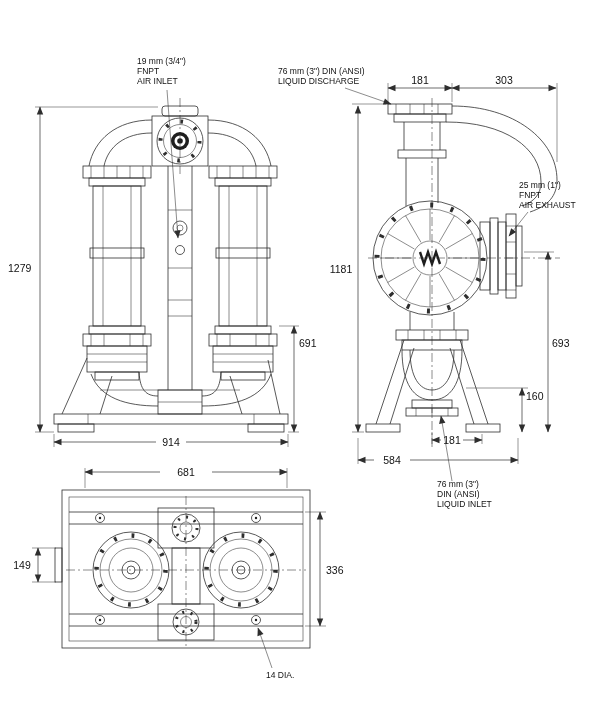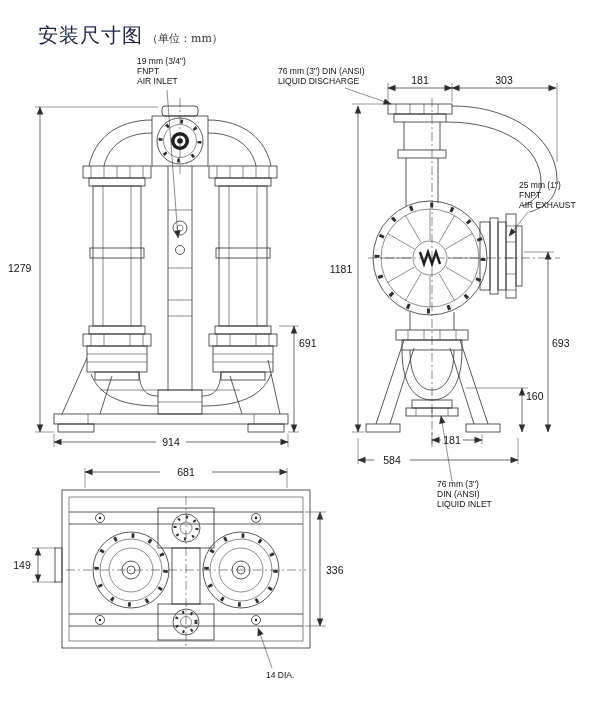--- a/index.html
+++ b/index.html
@@ -19,23 +19,20 @@
   .boltring12{fill:none;stroke:#2e2e2e;stroke-width:4.5;stroke-dasharray:2.8 15.3;}
   .boltring8s{fill:none;stroke:#2e2e2e;stroke-width:3;stroke-dasharray:2 6.6;}
   text.d{font:10.5px "Liberation Sans",sans-serif;fill:#111;}
   text.a{font:8.5px "Liberation Sans",sans-serif;fill:#111;}
 </style>
 </head>
 <body>
 
 <div class="stage">
 
-  <div class="header">
-    <span class="title">安装尺寸图</span><span class="unit">（单位：mm）</span>
-  </div>
 
   <svg width="600" height="704" viewBox="0 0 600 704">
     <defs>
       <marker id="as" markerUnits="userSpaceOnUse" markerWidth="10" markerHeight="8" refX="1.5" refY="4" orient="auto">
         <path d="M9,0.8 L1,4 L9,7.2 Z" fill="#2e2e2e"></path>
       </marker>
       <marker id="ae" markerUnits="userSpaceOnUse" markerWidth="10" markerHeight="8" refX="8.5" refY="4" orient="auto">
         <path d="M1,0.8 L9,4 L1,7.2 Z" fill="#2e2e2e"></path>
       </marker>
 

